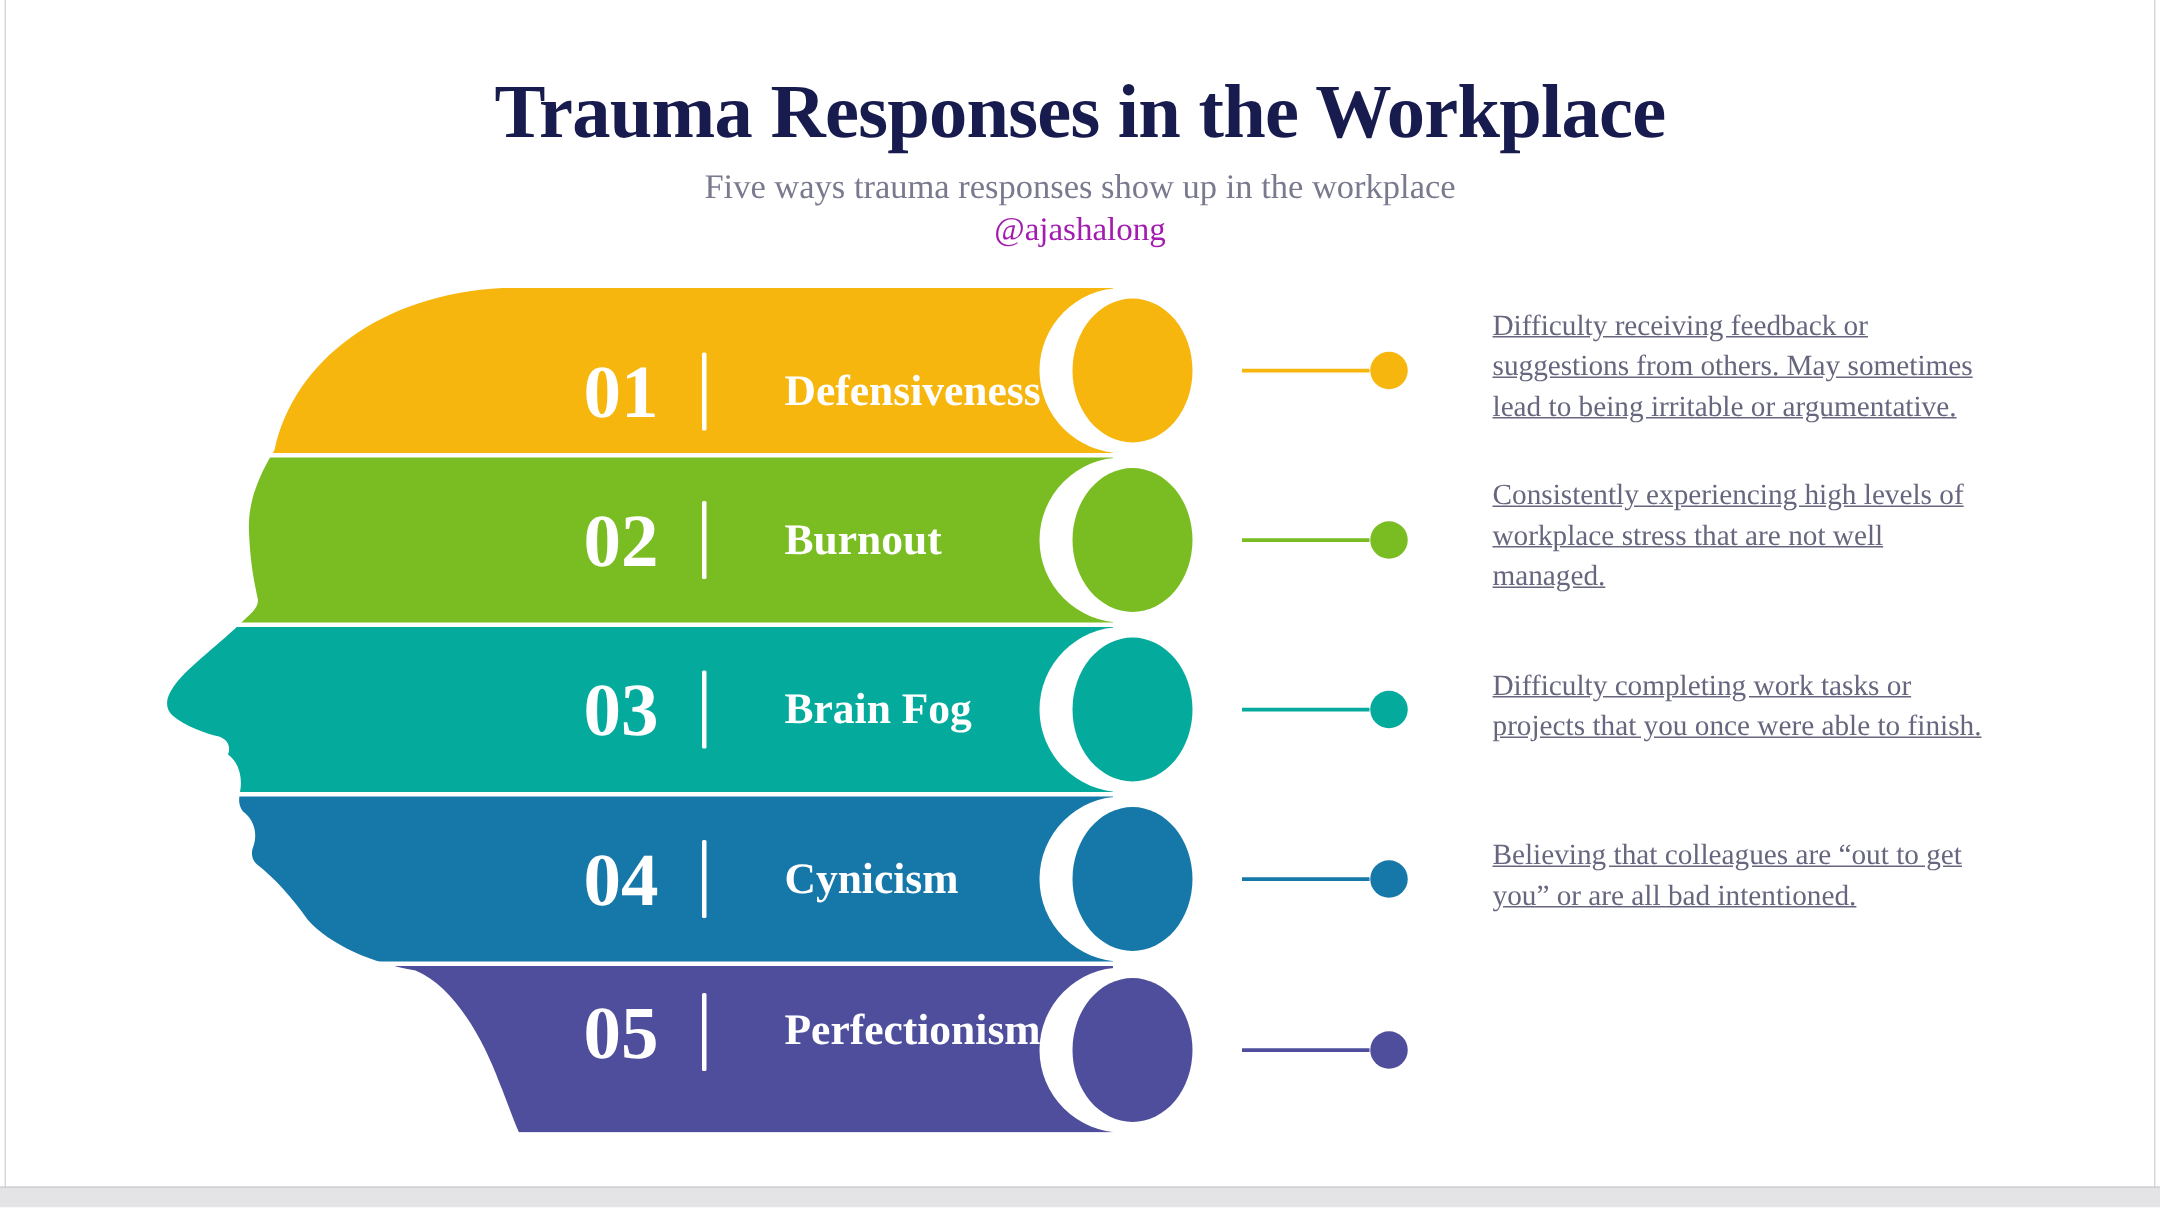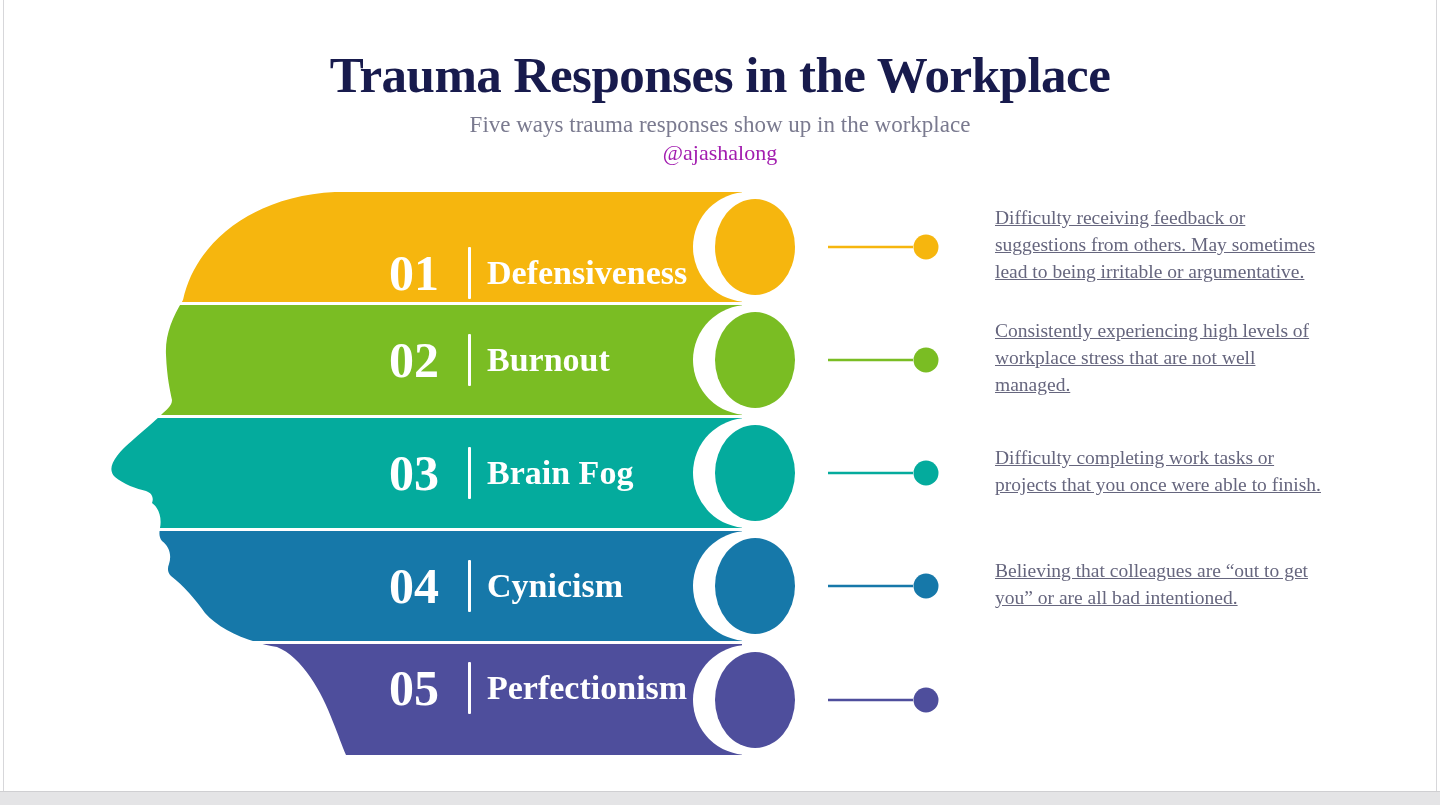--- a/index.html
+++ b/index.html
@@ -15,21 +15,21 @@
   h1.title{margin:46px 0 0 0;font-size:51px;font-weight:bold;color:#181b4d;
            letter-spacing:-0.5px;}
   p.subtitle{margin:8px 0 0 0;font-size:23px;color:#7a7a8f;}
   p.handle{margin:2px 0 0 0;font-size:22px;color:#a21caf;}
   svg.graphic{position:absolute;left:0;top:0;}
   .rowtext{position:absolute;left:378px;display:flex;align-items:center;
            color:#ffffff;}
   .rowtext .num{font-size:50px;font-weight:bold;width:72px;text-align:center;}
   .rowtext .rule{width:3px;height:52px;background:#ffffff;margin-left:18px;
                  border-radius:1px;}
-  .rowtext .lbl{margin-left:16px;font-size:34px;font-weight:bold;text-align:right;}
+  .rowtext .lbl{margin-left:52px;font-size:29px;font-weight:bold;text-align:right;}
   .desc{position:absolute;left:995px;width:340px;margin:0;font-size:19.5px;
         line-height:27px;color:#66667e;text-decoration:underline;}
 </style>
 </head>
 <body>
 
 <div class="slide">
 
   <div class="edge left"></div>
   <div class="edge right"></div>
@@ -92,21 +92,21 @@
     <ellipse cx="755" cy="586" rx="40" ry="48" fill="#1678a9"></ellipse>
     <line x1="828" y1="586" x2="913" y2="586" stroke-width="2.5" stroke="#1678a9"></line>
     <circle cx="926" cy="586" r="12.5" fill="#1678a9"></circle>
 
     <circle cx="748" cy="700" r="55" fill="#ffffff"></circle>
     <ellipse cx="755" cy="700" rx="40" ry="48" fill="#4e4e9c"></ellipse>
     <line x1="828" y1="700" x2="913" y2="700" stroke-width="2.5" stroke="#4e4e9c"></line>
     <circle cx="926" cy="700" r="12.5" fill="#4e4e9c"></circle>
   </svg>
 
-  <div class="rowtext" style="top:204px;height:138px">
+  <div class="rowtext" style="top:192px;height:138px">
     <span class="num">01</span>
     <span class="rule"></span>
     <span class="lbl">Defensiveness</span>
   </div>
   <div class="rowtext" style="top:305px;height:110px">
     <span class="num">02</span>
     <span class="rule"></span>
     <span class="lbl">Burnout</span>
   </div>
   <div class="rowtext" style="top:418px;height:110px">

